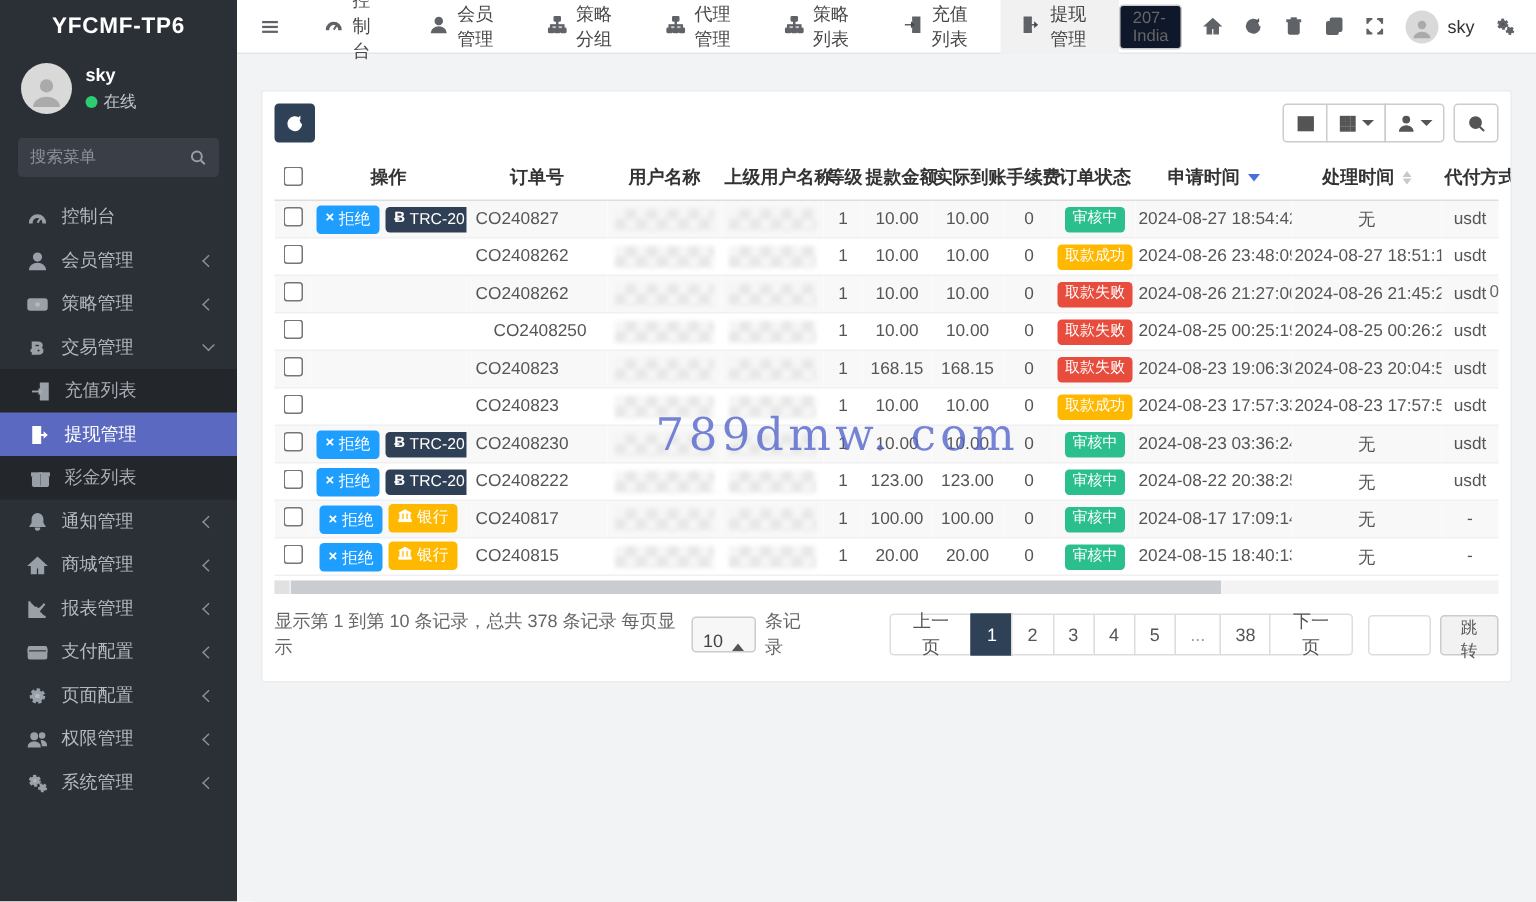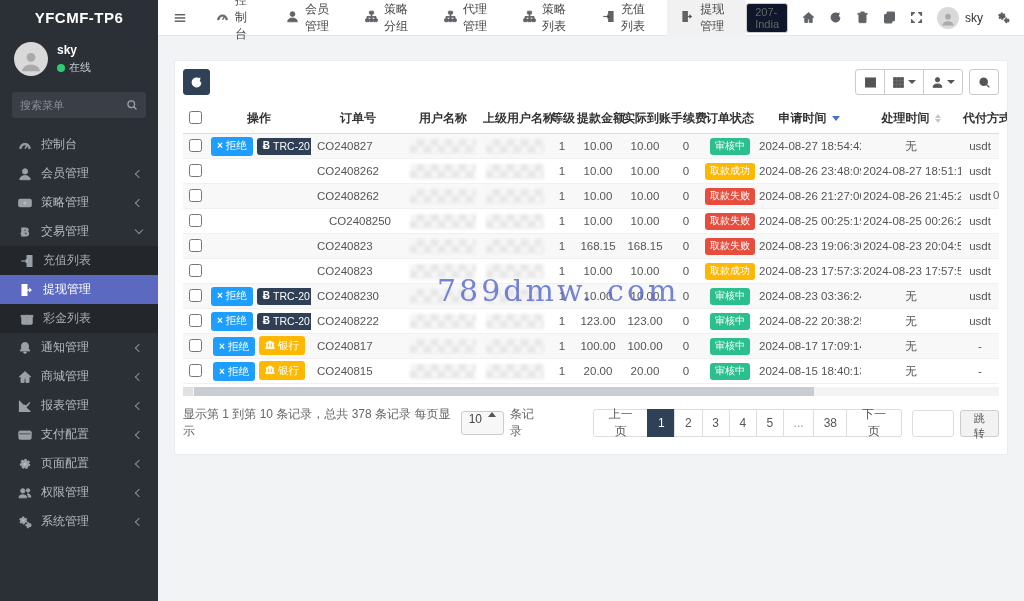--- a/index.html
+++ b/index.html
@@ -85,21 +85,21 @@
     background-size:14px 14px; background-position:0 0,7px 7px; filter:blur(1.5px); }
   .extra-addr { position:absolute; left:calc(100% - 6px); top:5px; color:#666; }
   .watermark { position:absolute; left:262px; top:212px; font-family:"DejaVu Serif",serif; font-size:30px; letter-spacing:3px; color:#5566cc; opacity:.8; pointer-events:none; z-index:5; }
 
   .hscroll { position:relative; height:9px; background:#f3f3f3; margin:3px 0 10px; }
   .hs-left { position:absolute; left:0; top:0; width:10px; height:9px; background:#e1e1e1; }
   .hs-thumb { position:absolute; left:11px; top:0; width:76%; height:9px; background:#c9cdd1; }
 
   .tfoot { display:flex; align-items:center; margin-top:4px; }
   .recinfo { color:#666; font-size:12px; display:flex; align-items:center; gap:6px; }
-  .pgsize { border:1px solid #ccc; background:#f7f7f7; border-radius:3px; height:24px; padding:0 7px; display:flex; align-items:flex-start; gap:6px; cursor:pointer; color:#444; }
+  .pgsize { border:1px solid #ccc; background:#f7f7f7; border-radius:3px; height:24px; padding:0 7px; display:flex; align-items:flex-end; gap:6px; cursor:pointer; color:#444; }
   .pgsize .caret-up { width:0; height:0; border-left:4px solid transparent; border-right:4px solid transparent; border-bottom:5px solid #555; }
   .pager { margin-left:auto; display:flex; align-items:center; }
   .pagegrp { display:flex; }
   .pg { min-width:28px; height:28px; padding:0 10px; border:1px solid #ddd; background:#fff; color:#555; display:flex; align-items:center; justify-content:center; font-size:12px; cursor:pointer; }
   .pg + .pg { margin-left:-1px; }
   .pg.active { background:#2e4156; border-color:#2e4156; color:#fff; }
   .pg.dots { color:#999; cursor:default; }
   .pagegrp .pg:first-child { border-radius:3px 0 0 3px;margin-left:48px; }
   .pagegrp .pg:last-child { border-radius:0 3px 3px 0; }
   .jumpbox { width:42px; height:27px; border:1px solid #ddd; border-radius:3px; margin-left:10px; outline:none; padding:0 5px; font-size:12px; }

